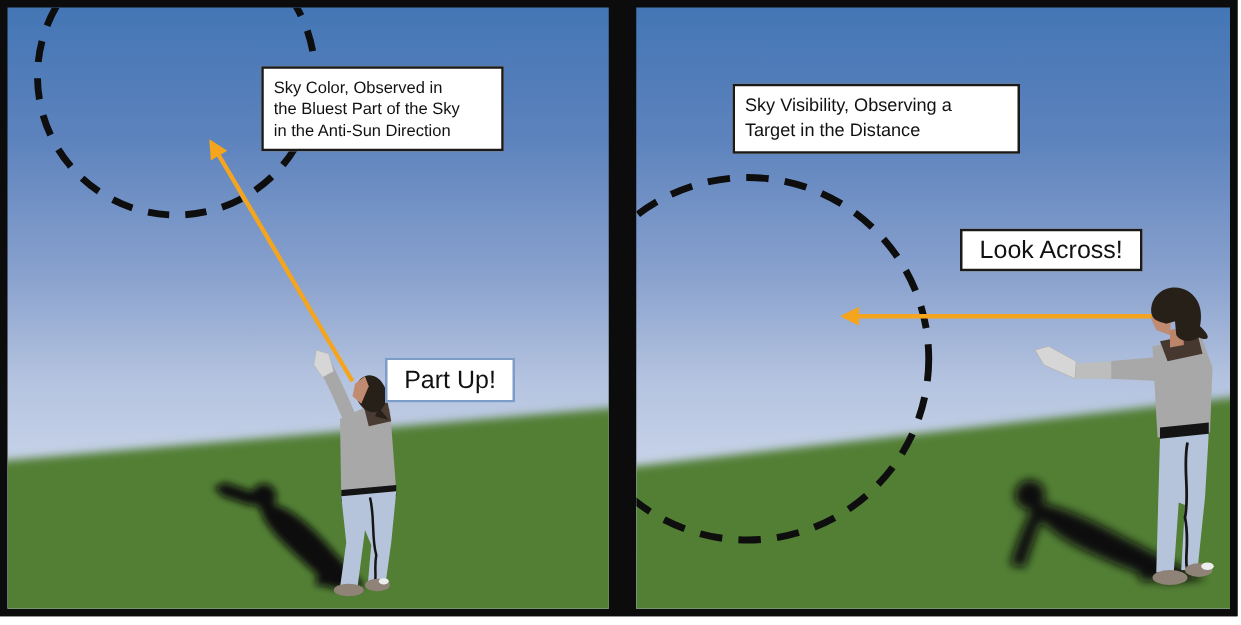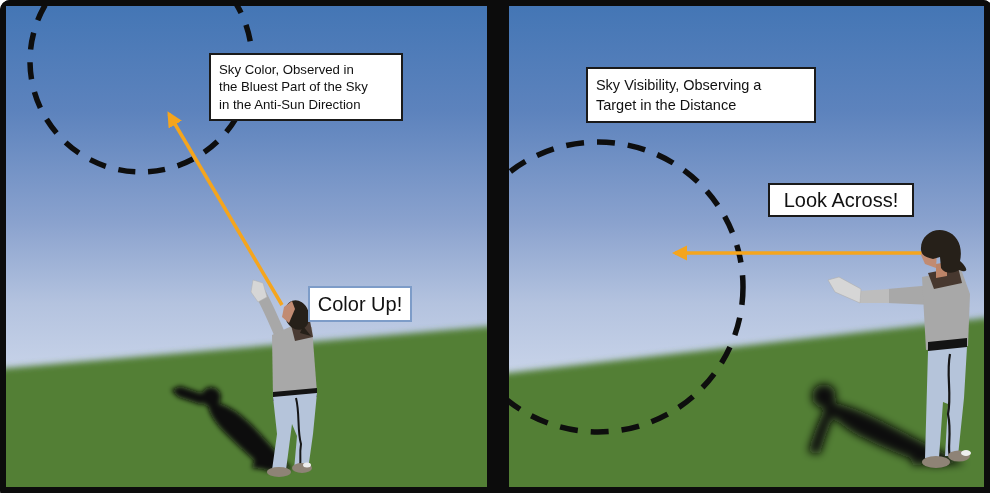--- a/index.html
+++ b/index.html
@@ -1,18 +1,18 @@
 <!DOCTYPE html>
 <html><head>
 <meta charset="utf-8">
 <style>
   html,body{margin:0;padding:0;background:#ffffff;}
   .stage{
     position:relative;width:993px;height:500px;background:#ffffff;overflow:hidden;
-    font-family:"Liberation Sans", sans-serif;color:#111;border-radius:10px;
+    font-family:"Liberation Sans", sans-serif;color:#111;
   }
   .frame{
     position:absolute;left:0;top:0;width:978px;height:481px;
     border:6px solid #0c0c0c;display:flex;background:#0c0c0c;
   }
   .panel{
     position:relative;height:481px;overflow:hidden;
     background:linear-gradient(180deg,#4476b5 0%,#5d83bd 22%,#8aa2ce 45%,#b4c3df 62%,#cad5ea 78%,#d8dff0 100%);
   }
   .panel.left{width:489px;}
@@ -78,21 +78,21 @@
           <path d="M290,392 C294,408 291,424 295,438 C293,450 296,458 293,463" stroke="#161616" stroke-width="2" fill="none"></path>
           <ellipse cx="273" cy="466" rx="12" ry="5" fill="#8e8376"></ellipse>
           <ellipse cx="296" cy="462" rx="10" ry="5" fill="#8e8376"></ellipse>
           <ellipse cx="301" cy="459" rx="4" ry="2.5" fill="#ededed"></ellipse>
         </g>
       </svg>
 
       <div class="caption c-left">Sky Color, Observed in
 the Bluest Part of the Sky
 in the Anti-Sun Direction</div>
-      <div class="action-label look-up">Color Up!</div>
+      <div class="action-label look-up">Part Up!</div>
     </div>
 
     <div class="divider"></div>
 
     <div class="panel right">
       <svg width="483" height="481" viewBox="0 0 483 481">
         <defs>
           <filter id="blurGrassR" x="-20%" y="-20%" width="140%" height="140%">
               <feGaussianBlur stdDeviation="3.2"></feGaussianBlur>
             </filter>

